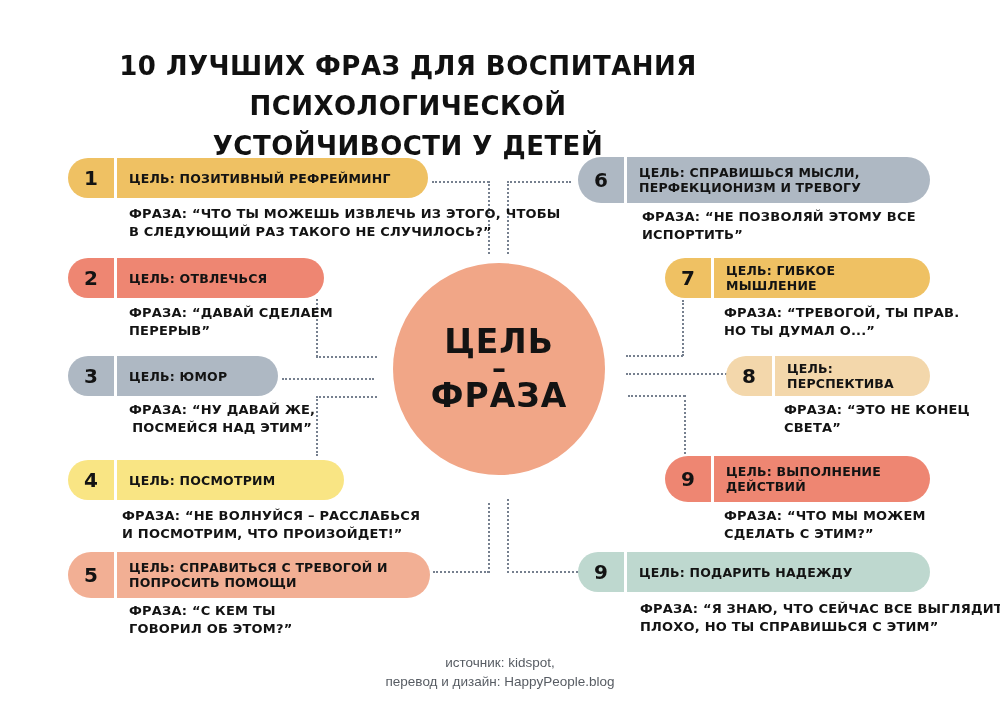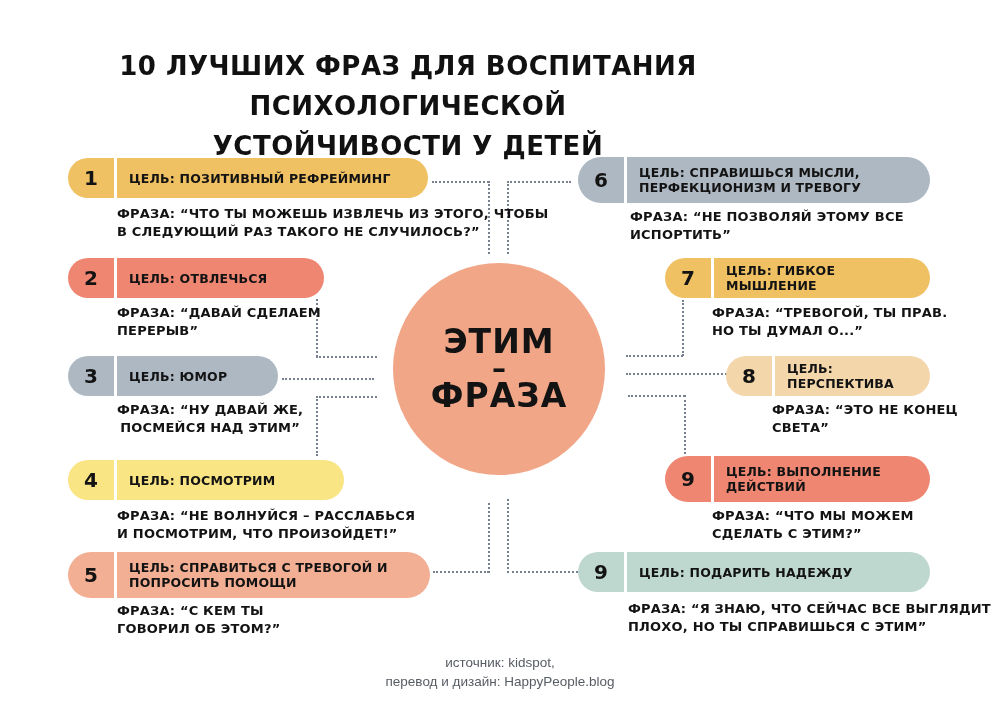--- a/index.html
+++ b/index.html
@@ -56,30 +56,30 @@
     font-weight:bold; font-size:20px; color:#131313;
   }
   .pill-divider { width:3px; flex:0 0 3px; background:#ffffff; }
   .goal {
     flex:1; display:flex; align-items:center; padding:0 12px 0 12px;
     font-weight:bold; font-size:12.5px; line-height:15px; letter-spacing:0.2px;
     white-space:pre-line; color:#131313;
   }
   .phrase {
     position:absolute; font-weight:bold; font-size:13px; line-height:17.5px;
-    letter-spacing:0.2px; white-space:pre; color:#131313;
+    letter-spacing:0.2px; white-space:pre; color:#131313;margin-left:12px;
   }
   .item-1 .pill { left:68px; top:158px; width:360px; }
   .item-1 .phrase { left:117px; top:205px; }
   .item-2 .pill { left:68px; top:258px; width:256px; }
   .item-2 .phrase { left:117px; top:304px; }
   .item-3 .pill { left:68px; top:356px; width:210px; }
   .item-3 .phrase { left:117px; top:401px;text-align:center; }
   .item-4 .pill { left:68px; top:460px; width:276px; }
-  .item-4 .phrase { left:117px; top:507px; }
+  .item-4 .phrase { left:110px; top:507px; }
   .item-5 .pill { left:68px; top:552px; width:362px; }
   .item-5 .phrase { left:117px; top:602px; }
   .item-6 .pill { left:578px; top:157px; width:352px; }
   .item-6 .phrase { left:630px; top:208px; }
   .item-7 .pill { left:665px; top:258px; width:265px; }
   .item-7 .phrase { left:712px; top:304px; }
   .item-8 .pill { left:726px; top:356px; width:204px; }
   .item-8 .phrase { left:772px; top:401px; }
   .item-9 .pill { left:665px; top:456px; width:265px; }
   .item-9 .phrase { left:712px; top:507px; }
@@ -115,21 +115,21 @@
   <div class="conn v cv10"></div>
   <div class="conn h ch10"></div>
   <div class="conn v cv7"></div>
   <div class="conn h ch7"></div>
   <div class="conn h ch8"></div>
   <div class="conn h ch9"></div>
   <div class="conn v cv9"></div>
 
   
   <div class="circle" style="background-color: rgb(241, 166, 135);">
-    <div class="word">ЭТИМ</div>
+    <div class="word">ЦЕЛЬ</div>
     <div class="dash">–</div>
     <div class="word">ФРАЗА</div>
   </div>
 
   
   <div class="item item-1">
     <div class="pill" style="background-color: rgb(239, 193, 99);">
       <div class="num">1</div>
       <div class="pill-divider"></div>
       <div class="goal">ЦЕЛЬ: ПОЗИТИВНЫЙ РЕФРЕЙМИНГ</div>

